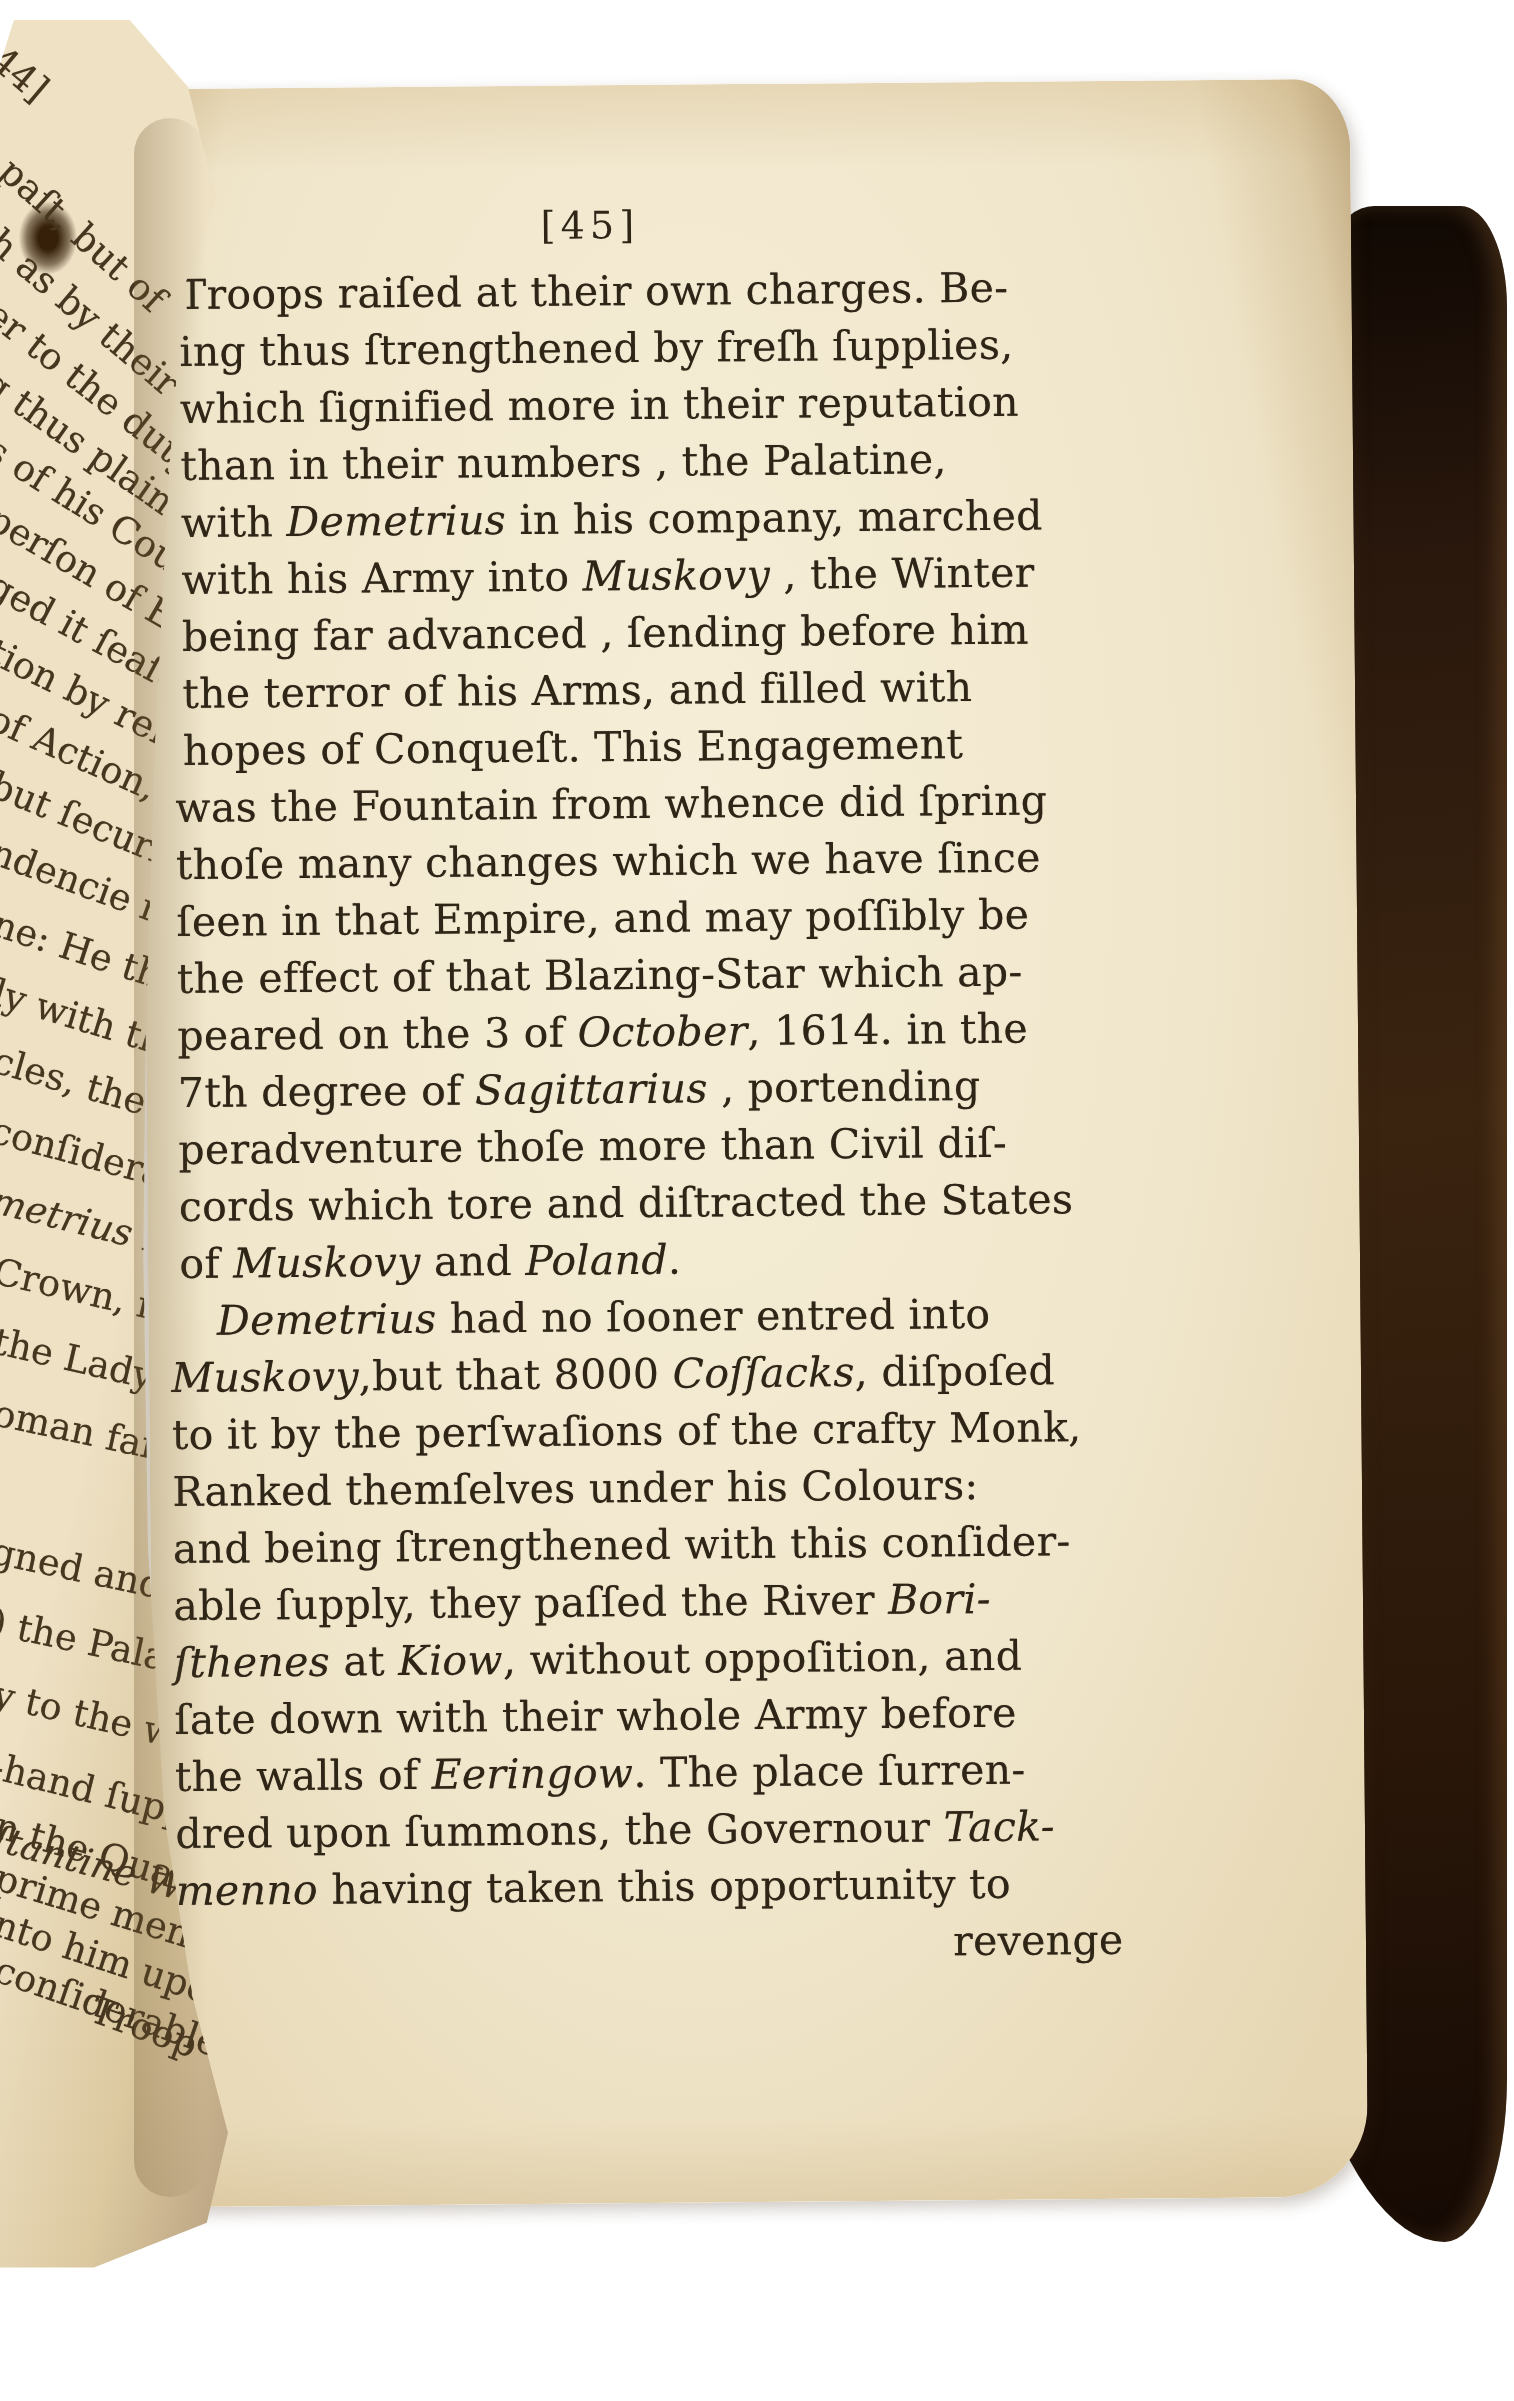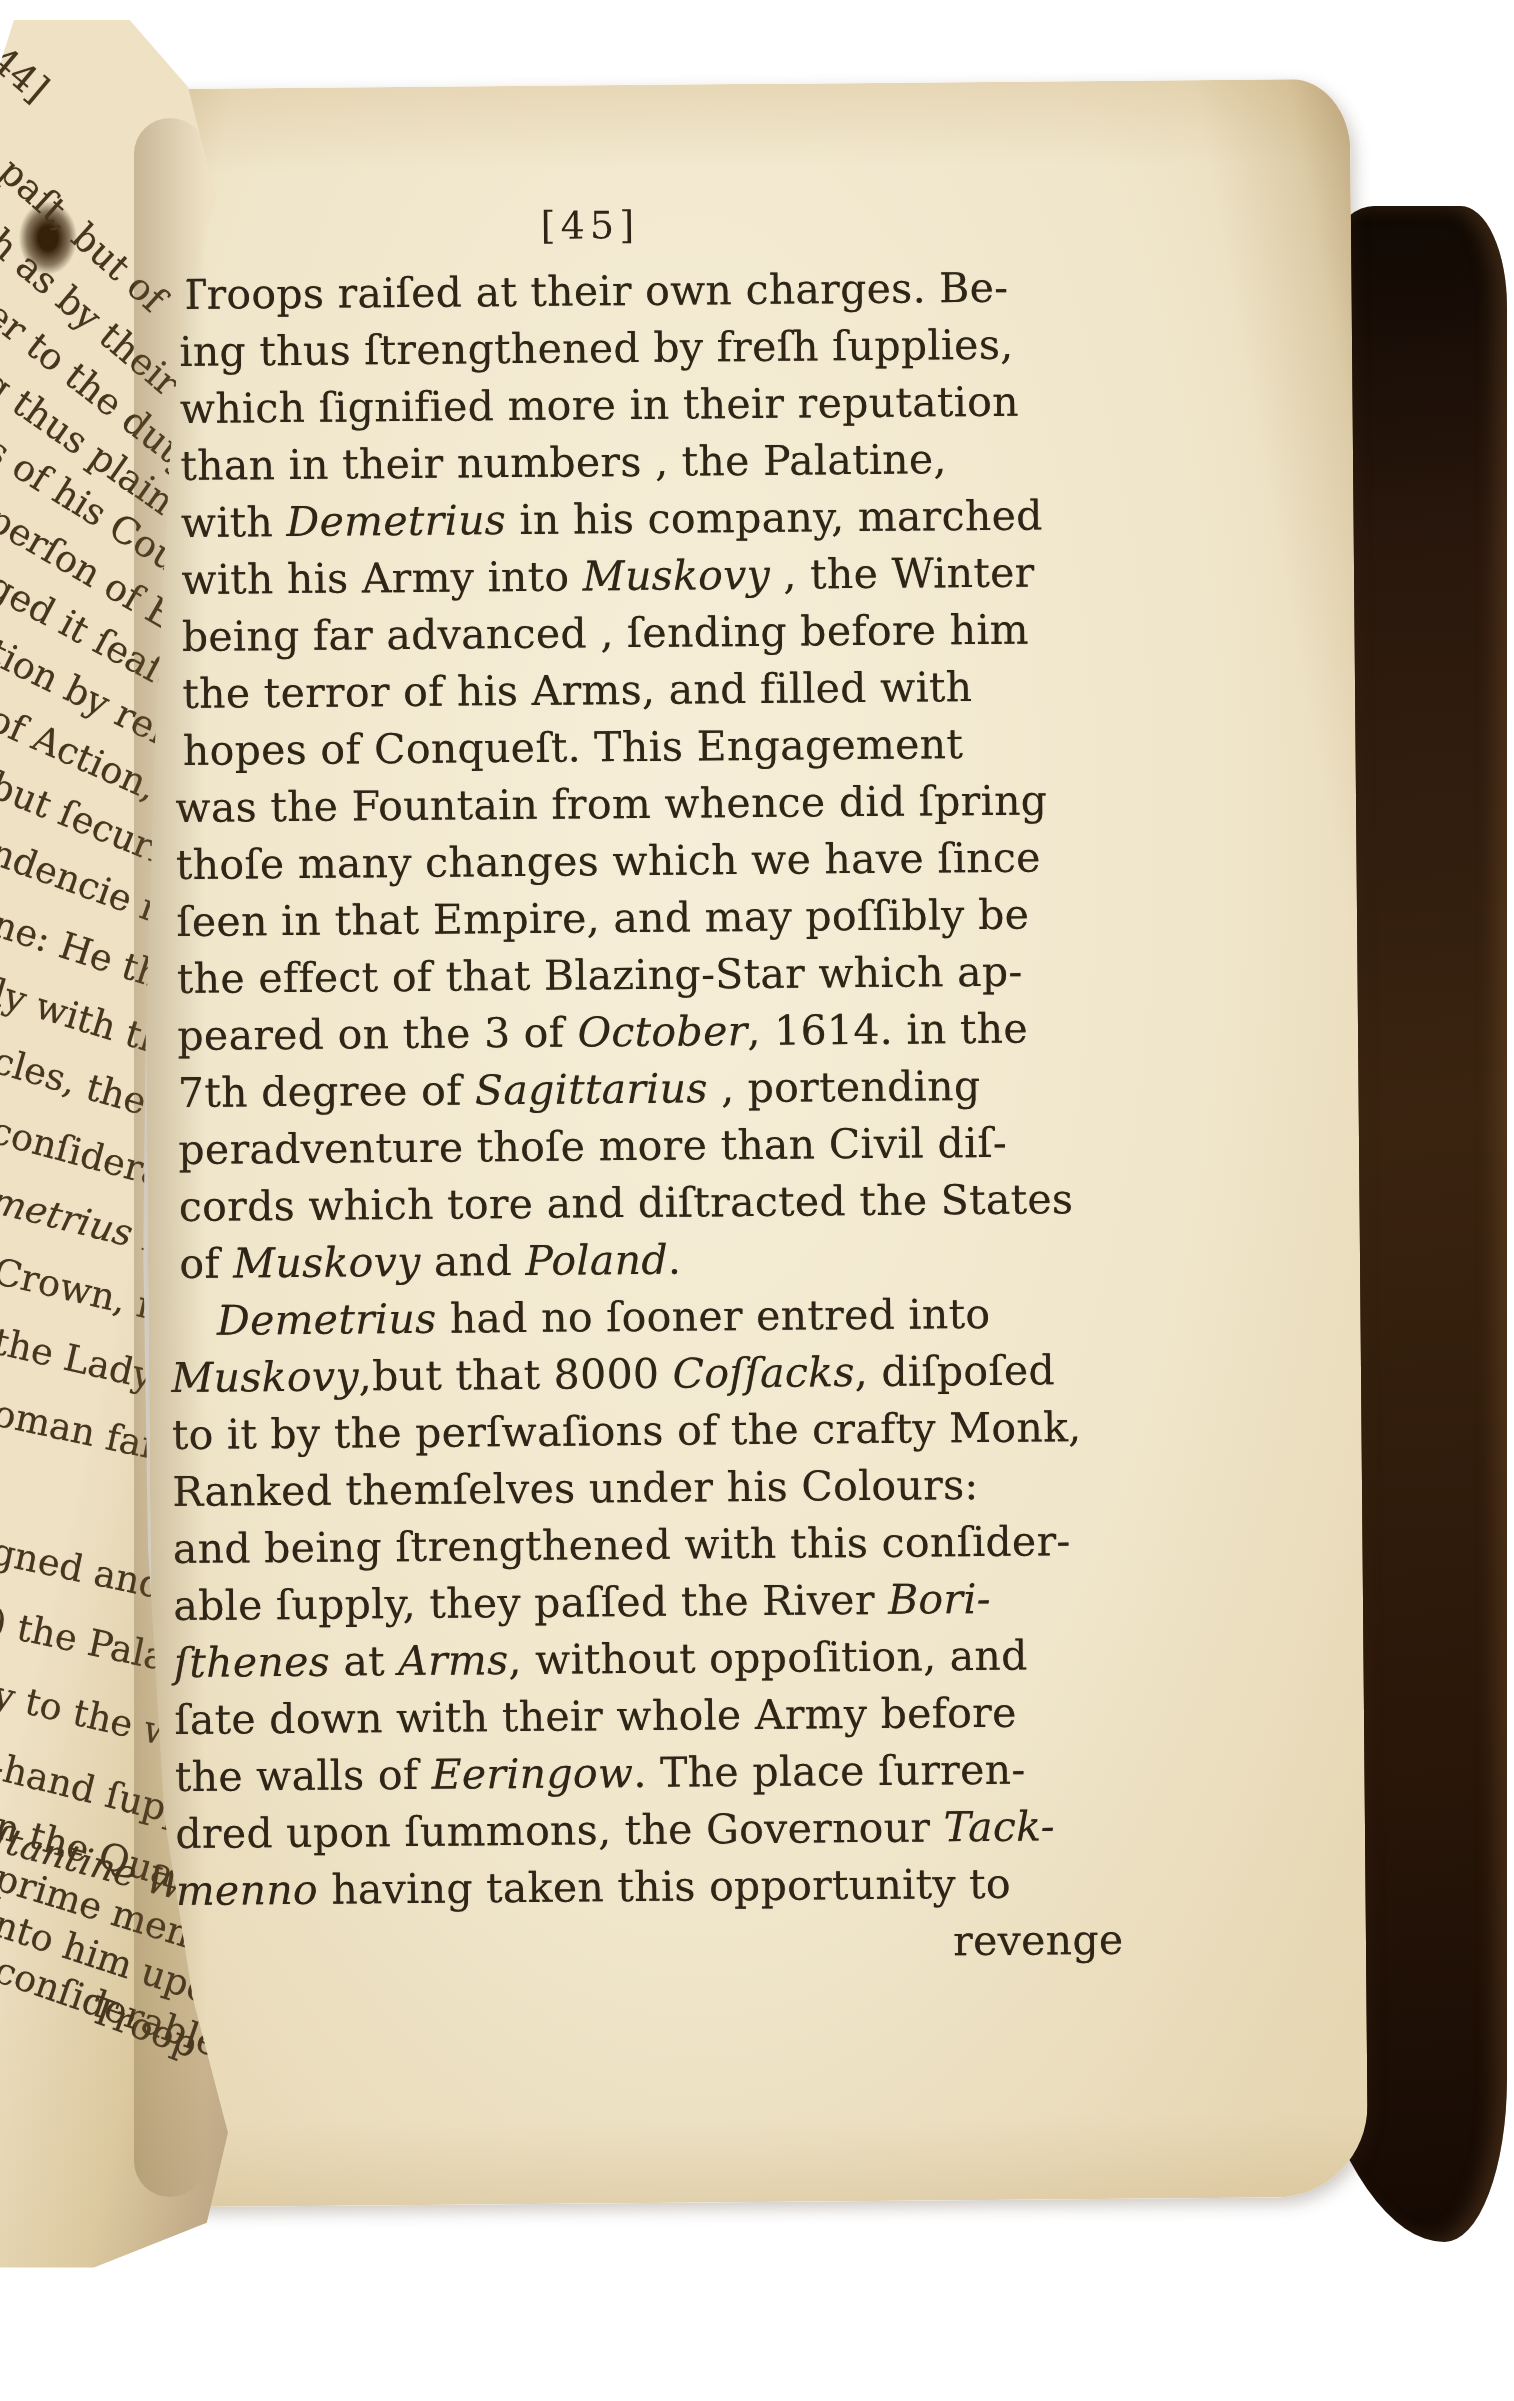--- a/index.html
+++ b/index.html
@@ -77,21 +77,21 @@
         <div class="text-line" style="margin-left: 3.9px;"><span>7th  degree  of </span><span class="it">Sagittarius</span><span> ,  portending</span></div>
         <div class="text-line" style="margin-left: 3.9px;"><span>peradventure thoſe  more than  Civil diſ-</span></div>
         <div class="text-line" style="margin-left: 3.9px;"><span>cords which tore and diſtracted the States</span></div>
         <div class="text-line" style="margin-left: 3.9px;"><span>of </span><span class="it">Muskovy</span><span> and </span><span class="it">Poland</span><span>.</span></div>
         <div class="text-line ind" style="margin-left: -5.2px;"><span class="it">Demetrius</span><span> had  no  ſooner  entred  into</span></div>
         <div class="text-line" style="margin-left: -5.2px;"><span class="it">Muskovy</span><span>,but that 8000 </span><span class="it">Coſſacks</span><span>, diſpoſed</span></div>
         <div class="text-line" style="margin-left: -5.2px;"><span>to it by the perſwaſions of the crafty Monk,</span></div>
         <div class="text-line" style="margin-left: -5.2px;"><span>Ranked  themſelves  under  his  Colours:</span></div>
         <div class="text-line" style="margin-left: -5.2px;"><span>and being ſtrengthened with this conſider-</span></div>
         <div class="text-line" style="margin-left: -5.2px;"><span>able ſupply,  they paſſed the River </span><span class="it">Bori-</span></div>
-        <div class="text-line" style="margin-left: -5.2px;"><span class="it">ſthenes</span><span> at </span><span class="it">Arms</span><span>,  without oppoſition, and</span></div>
+        <div class="text-line" style="margin-left: -5.2px;"><span class="it">ſthenes</span><span> at </span><span class="it">Kiow</span><span>,  without oppoſition, and</span></div>
         <div class="text-line" style="margin-left: -5.2px;"><span>ſate down with their whole Army before</span></div>
         <div class="text-line" style="margin-left: -5.2px;"><span>the walls of </span><span class="it">Eeringow</span><span>.   The place ſurren-</span></div>
         <div class="text-line" style="margin-left: -5.2px;"><span>dred upon ſummons, the Governour </span><span class="it">Tack-</span></div>
         <div class="text-line" style="margin-left: -5.2px;"><span class="it">menno</span><span> having taken this opportunity to</span></div>
         <div class="text-line catch"><span>revenge</span></div>
       </div>
   </div>
 
   <div class="left-page">
     <div class="burn-spot"></div>

